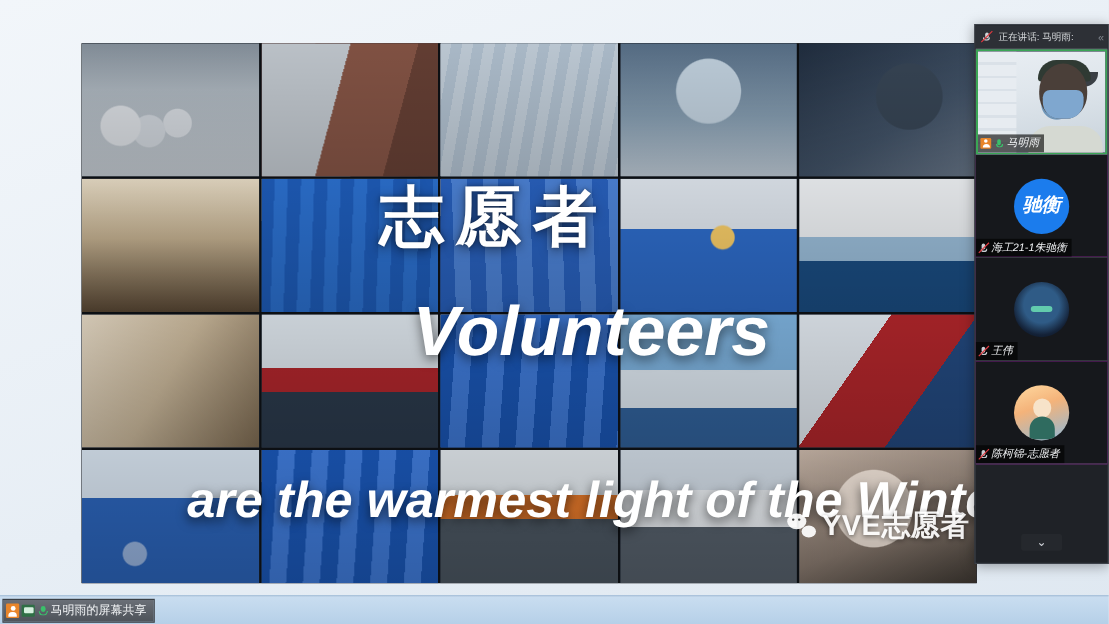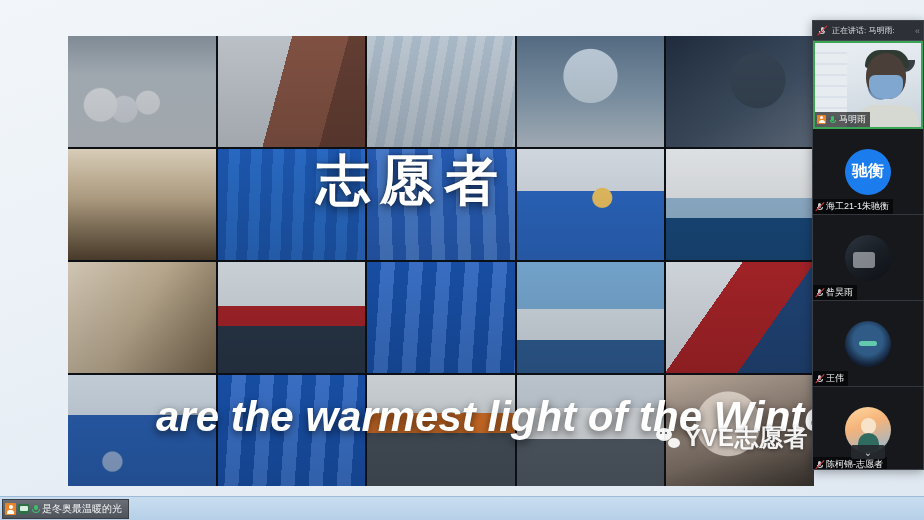--- a/index.html
+++ b/index.html
@@ -180,21 +180,21 @@
   .vp-title-text {
     color:#d7dadd; font-size:8px; white-space:nowrap; overflow:hidden;
     flex:1;
   }
   .mic-muted-ico { width:10px; height:10px; position:relative; flex:0 0 auto; }
   .mic-muted-ico .body { position:absolute; left:3.5px; top:1px; width:3px; height:5px; background:#cfd3d8; border-radius:2px; }
   .mic-muted-ico .arc { position:absolute; left:2px; top:5px; width:6px; height:3px; border:1px solid #cfd3d8; border-top:none; border-radius:0 0 4px 4px;}
   .mic-muted-ico .slash { position:absolute; left:-1px; top:4.5px; width:13px; height:1.4px; background:#e0383f; transform: rotate(-45deg); }
   .chevrons { color:#7f858d; font-size:9px; letter-spacing:-1px; }
 
-  .tile { position:relative; width:100%; height: 86px; background:#a21caf; overflow:hidden; border-bottom:1px solid #33373d; }
+  .tile { position:relative; width:100%; height: 86px; background:#a21caf; overflow:hidden; border-bottom:1px solid #33373d;font-style:italic; }
   .tile.speaking { border: 2px solid #3aa655; height: 88px; }
   .tile-video-ma {
     position:absolute; inset:0;
     background:
       radial-gradient(circle at 62% 52%, #6e95b8 0 16%, transparent 17%),
       linear-gradient(170deg,#e9eef3 0%, #dfe6ec 40%, #c8d2db 100%);
   }
   .ma-head { position:absolute; left:48%; top:12%; width:40px; height:46px; background:#4a3f39; border-radius:50% 50% 45% 45%; }
   .ma-cap  { position:absolute; left:47%; top:8%; width:44px; height:18px; background:#2f3a33; border-radius:22px 22px 4px 4px; }
   .ma-mask { position:absolute; left:51%; top:38%; width:34px; height:24px; background:#7fa7cf; border-radius:6px 6px 14px 14px; }
@@ -342,20 +342,21 @@
       <div class="cell">
           <div class="ph p-bus"></div>
         </div>
       <div class="cell">
           <div class="ph p-maskgirl"></div>
         </div>
     </div>
 
     <div class="overlay">
       <div class="hl-cn-top">志愿者</div>
+      <div class="hl-en-top">Volunteers</div>
       <div class="hl-en-bot">are the warmest light of the Winter Olympi</div>
 
       <div class="watermark">
         <span class="wechat-icon">
           <span class="b1"></span>
             <span class="b2"></span>
           <span class="e e1"></span>
             <span class="e e2"></span>
         </span>
         <span>YVE志愿者</span>
@@ -401,33 +402,20 @@
       <div class="name-badge">
         <span class="mic-off-ico">
             <span class="body"></span>
             <span class="arc"></span>
             <span class="slash"></span>
           </span>
         <span>海工21-1朱驰衡</span>
       </div>
     </div>
 
-    <div class="tile">
-      <div class="tile-avatar-wrap">
-        <div class="avatar-photo ph-night"></div>
-      </div>
-      <div class="name-badge">
-        <span class="mic-off-ico">
-            <span class="body"></span>
-            <span class="arc"></span>
-            <span class="slash"></span>
-          </span>
-        <span>昝昊雨</span>
-      </div>
-    </div>
 
     <div class="tile">
       <div class="tile-avatar-wrap">
         <div class="avatar-photo ph-helmet"></div>
       </div>
       <div class="name-badge">
         <span class="mic-off-ico">
             <span class="body"></span>
             <span class="arc"></span>
             <span class="slash"></span>
@@ -454,17 +442,17 @@
   </div>
 
   <div class="taskbar">
     <div class="task-btn">
       <span class="tb-person"></span>
       <span class="tb-screen"></span>
       <span class="tb-mic">
           <span class="body"></span>
           <span class="arc"></span>
         </span>
-      <span>是冬奥最温暖的光</span>
+      <span>马明雨的屏幕共享</span>
     </div>
   </div>
 
 </div>
 
 </body></html>

